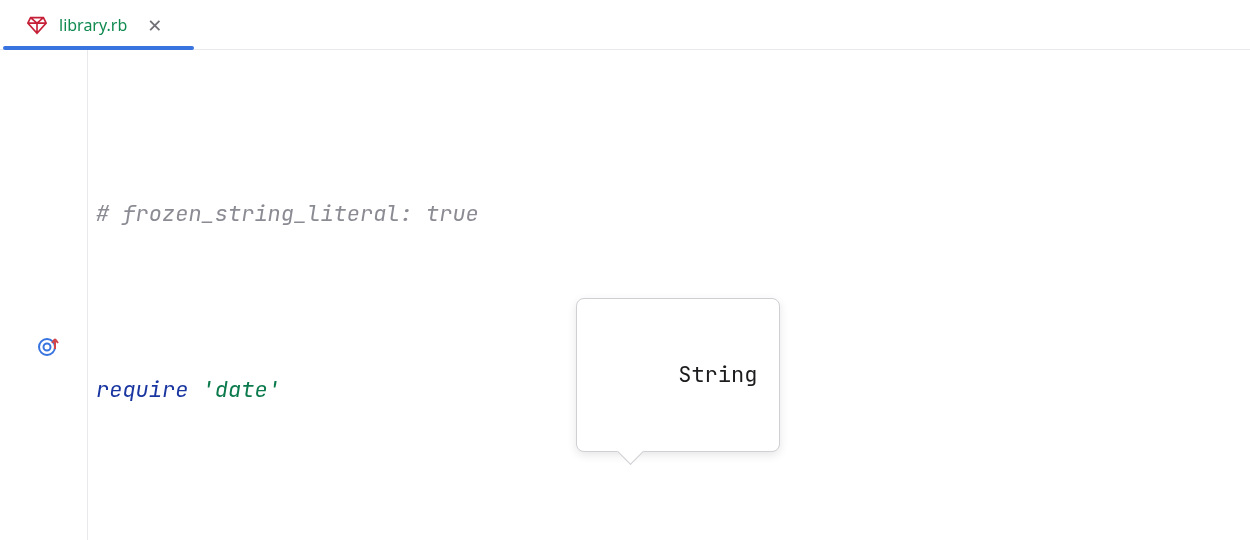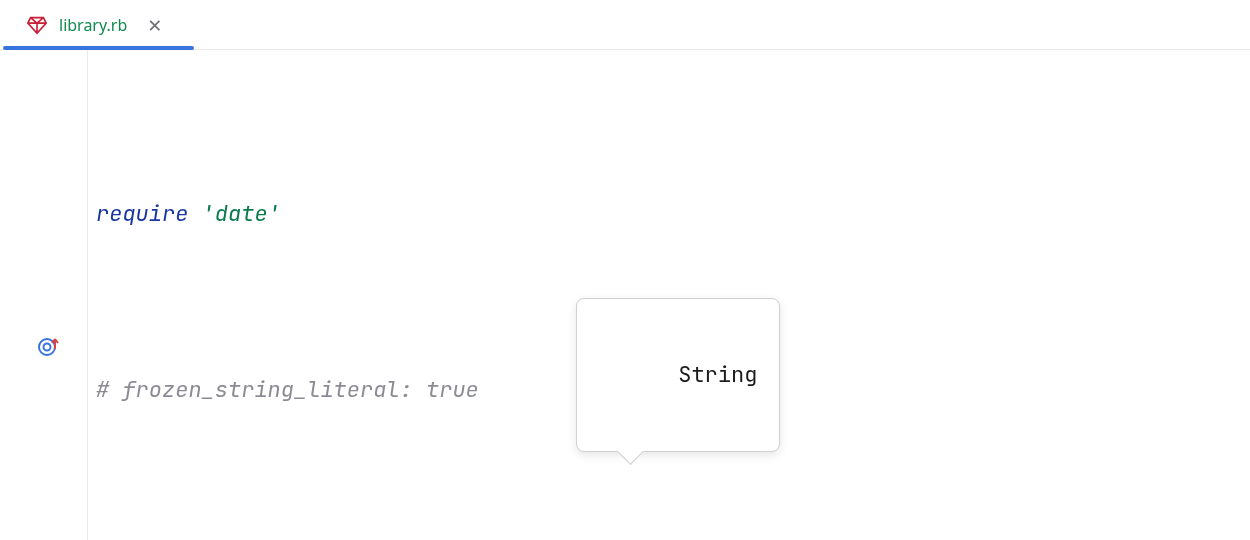--- a/index.html
+++ b/index.html
@@ -85,27 +85,27 @@
         <circle cx="10" cy="12" r="8" fill="none" stroke="#3874e0" stroke-width="2"></circle>
         <circle cx="10" cy="12" r="3.5" fill="none" stroke="#3874e0" stroke-width="2"></circle>
         <path d="M18 14 L18 4 M18 4 L15 8 M18 4 L21 8" fill="none" stroke="#d1454b" stroke-width="2"></path>
       </svg>
     </span>
   </div>
 
   <div class="code-area">
 
     <div class="line">
+      <span class="tok-comment"># frozen_string_literal: true</span>
+    </div>
+
+    <div class="line">
       <span class="tok-ident">require</span>
       <span>&nbsp;</span>
       <span class="tok-string">'date'</span>
-    </div>
-
-    <div class="line">
-      <span class="tok-comment"># frozen_string_literal: true</span>
     </div>
 
     
 
     
 
     
 
     
 

